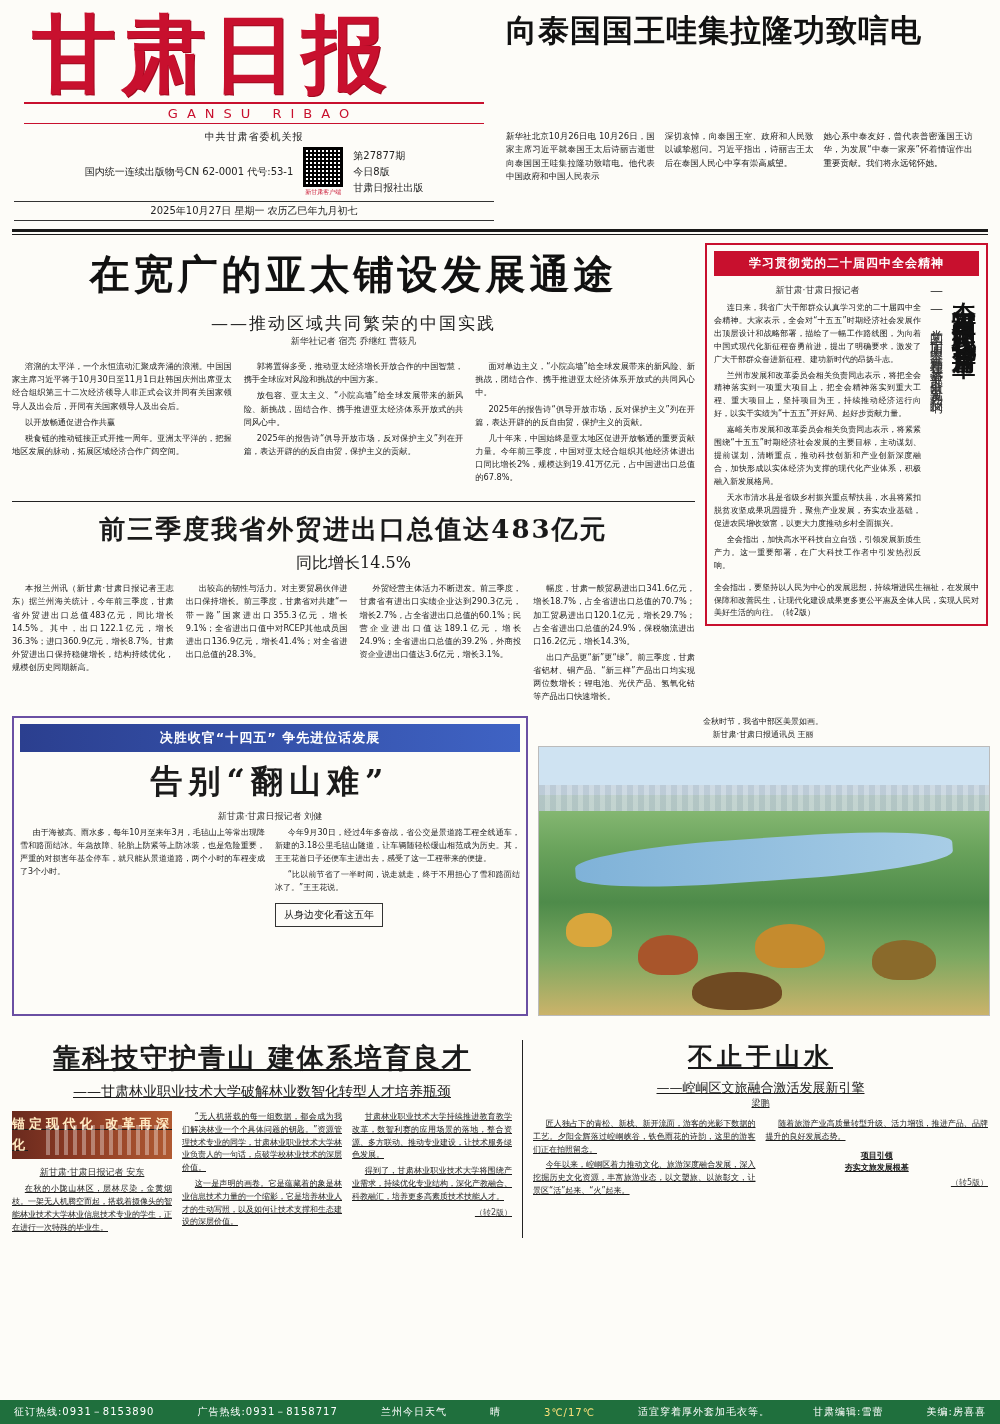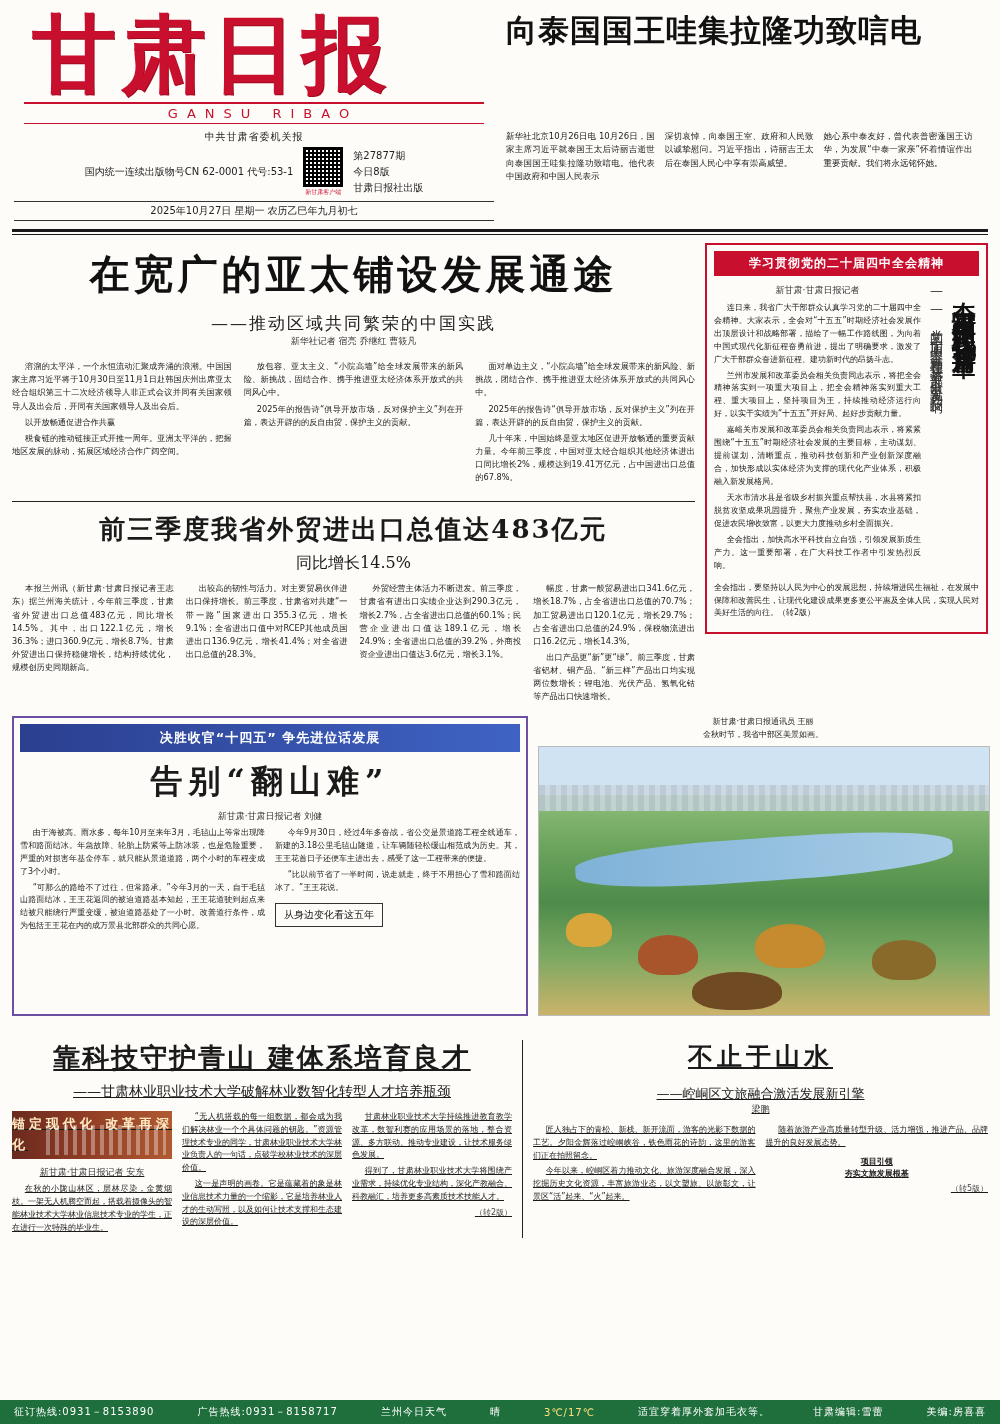--- a/index.html
+++ b/index.html
@@ -78,21 +78,21 @@
   .h2-wrap{margin-top:14px;border-top:1px solid #222;padding-top:10px;}
   .h2-title{
     font-family:"DejaVu Serif","Liberation Serif",serif;
     font-size:26px;font-weight:700;text-align:center;letter-spacing:2px;
   }
   .h2-sub{text-align:center;font-size:16px;margin-top:6px;font-family:"DejaVu Serif","Liberation Serif",serif;}
   .a2-cols{display:flex;gap:12px;margin-top:8px;font-size:8.2px;line-height:1.6;}
   .a2-cols .col{flex:1;text-align:justify;}
 
   
-  .redbox{border:2px solid #c8102e;padding:6px 7px 12px 7px;}
+  .redbox{border:2px solid #c8102e;padding:6px 7px 4px 7px;}
   .rb-banner{
     background:#c8102e;color:#fff;font-size:12px;font-weight:700;text-align:center;
     padding:4px 0;letter-spacing:1px;
   }
   .rb-inner{display:flex;margin-top:7px;}
   .rb-text{flex:1;font-size:8px;line-height:1.62;text-align:justify;padding-right:6px;}
   .rb-vtitle{
     writing-mode:vertical-rl;text-orientation:upright;
     font-family:"DejaVu Serif","Liberation Serif",serif;
     font-size:24px;font-weight:700;letter-spacing:4px;line-height:1.25;color:#111;
@@ -154,21 +154,21 @@
     color:#ffe9c0;display:flex;align-items:center;justify-content:center;
     font-size:13px;font-weight:700;letter-spacing:3px;margin-bottom:6px;position:relative;overflow:hidden;
   }
   .minibanner .sky{position:absolute;right:6px;bottom:4px;width:120px;height:30px;
     background:repeating-linear-gradient(90deg,rgba(255,255,255,.35) 0 4px,transparent 4px 9px);}
   .lower-right{flex:1;margin-left:10px;border-left:1px solid #222;padding-left:10px;}
   .r-title{
     font-family:"DejaVu Serif","Liberation Serif",serif;
     font-size:25px;font-weight:700;text-align:center;letter-spacing:4px;
   }
-  .r-sub{text-align:center;font-size:13px;margin-top:12px;}
+  .r-sub{text-align:center;font-size:13px;margin-top:6px;}
   .r-cols{display:flex;gap:10px;margin-top:8px;font-size:8px;line-height:1.6;}
   .r-cols .col{flex:1;text-align:justify;}
 
   
   .footer{
     position:absolute;bottom:0;left:0;width:1000px;
     background:#1f6f3d;color:#fff;font-size:10px;
     display:flex;align-items:center;justify-content:space-between;
     padding:5px 14px;box-sizing:border-box;letter-spacing:1px;
   }
@@ -230,20 +230,21 @@
         <div class="h1-title">在宽广的亚太铺设发展通途</div>
         <div class="h1-sub">——推动区域共同繁荣的中国实践</div>
         <div class="byline">新华社记者 宿亮 乔继红 曹筱凡</div>
         <div class="a1-cols">
           <div class="col">
             <span class="indent">溶溜的太平洋，一个永恒流动汇聚成奔涌的浪潮。中国国家主席习近平将于10月30日至11月1日赴韩国庆州出席亚太经合组织第三十二次经济领导人非正式会议并同有关国家领导人及出会后，开同有关国家领导人及出会后。</span>
             <span class="indent">以开放畅通促进合作共赢</span>
             <span class="indent">税食链的推动链接正式开推一周年。亚洲太平洋的，把握地区发展的脉动，拓展区域经济合作广阔空间。</span>
           </div>
           <div class="col">
+            <span class="indent">郭将置得多受，推动亚太经济增长开放合作的中国智慧，携手全球应对风险和挑战的中国方案。</span>
             <span class="indent">放包容、亚太主义、“小院高墙”给全球发展带来的新风险、新挑战，固结合作、携手推进亚太经济体系开放式的共同风心中。</span>
             <span class="indent">2025年的报告诗“俱导开放市场，反对保护主义”列在开篇，表达开辟的的反自由贸，保护主义的贡献。</span>
           </div>
           <div class="col">
             <span class="indent">面对单边主义，“小院高墙”给全球发展带来的新风险、新挑战，团结合作、携手推进亚太经济体系开放式的共同风心中。</span>
             <span class="indent">2025年的报告诗“俱导开放市场，反对保护主义”列在开篇，表达开辟的的反自由贸，保护主义的贡献。</span>
             <span class="indent">几十年来，中国始终是亚太地区促进开放畅通的重要贡献力量。今年前三季度，中国对亚太经合组织其他经济体进出口同比增长2%，规模达到19.41万亿元，占中国进出口总值的67.8%。</span>
           </div>
         </div>
       </div>
@@ -291,34 +292,33 @@
   </div>
 
   <div class="band">
     <div class="feature">
       <div class="feat-banner">决胜收官“十四五” 争先进位话发展</div>
       <div class="feat-title">告别“翻山难”</div>
       <div class="byline">新甘肃·甘肃日报记者 刘健</div>
       <div class="feat-cols">
         <div class="col">
           <span class="indent">由于海被高、雨水多，每年10月至来年3月，毛毡山上等常出现降雪和路面结冰。年急故障、轮胎上防紧等上防冰装，也是危险重要，严重的对损害年基金停车，就只能从景道道路，两个小时的车程变成了3个小时。</span>
-          <span class="indent">“可那么的路给不了过往，但常路承。”今年3月的一天，自于毛毡山路面结冰，王王花返回的被迫道路基本知起，王王花道驶到起点来结被只能绕行严重变缓，被迫道路基处了一小时。改善道行条件，成为包括王王花在内的成万景县北部群众的共同心愿。</span>
         </div>
         <div class="col">
           <span class="indent">今年9月30日，经过4年多奋战，省公交是景道路工程全线通车，新建的3.18公里毛毡山隧道，让车辆随轻松缓山相范成为历史。其，王王花首日子还便车主进出去，感受了这一工程带来的便捷。</span>
           <span class="indent">“比以前节省了一半时间，说走就走，终于不用担心了雪和路面结冰了。”王王花说。</span>
           <div class="tagbox">从身边变化看这五年</div>
         </div>
       </div>
     </div>
 
     <div class="photo-col">
       <div class="photo-cap">
+        <div>金秋时节，我省中部区美景如画。</div>
         <div>新甘肃·甘肃日报通讯员 王丽</div>
-        <div>金秋时节，我省中部区美景如画。</div>
       </div>
       <div class="photo">
         <div class="city"></div>
         <div class="river"></div>
         <div class="tree" style="left:6%;top:62%;width:46px;height:34px;background:#d9a63c;"></div>
         <div class="tree" style="left:22%;top:70%;width:60px;height:40px;background:#a8552b;"></div>
         <div class="tree" style="left:48%;top:66%;width:70px;height:44px;background:#c58b2e;"></div>
         <div class="tree" style="left:74%;top:72%;width:64px;height:40px;background:#8a6a2b;"></div>
         <div class="tree" style="left:34%;top:84%;width:90px;height:38px;background:#6f4a22;"></div>
       </div>

